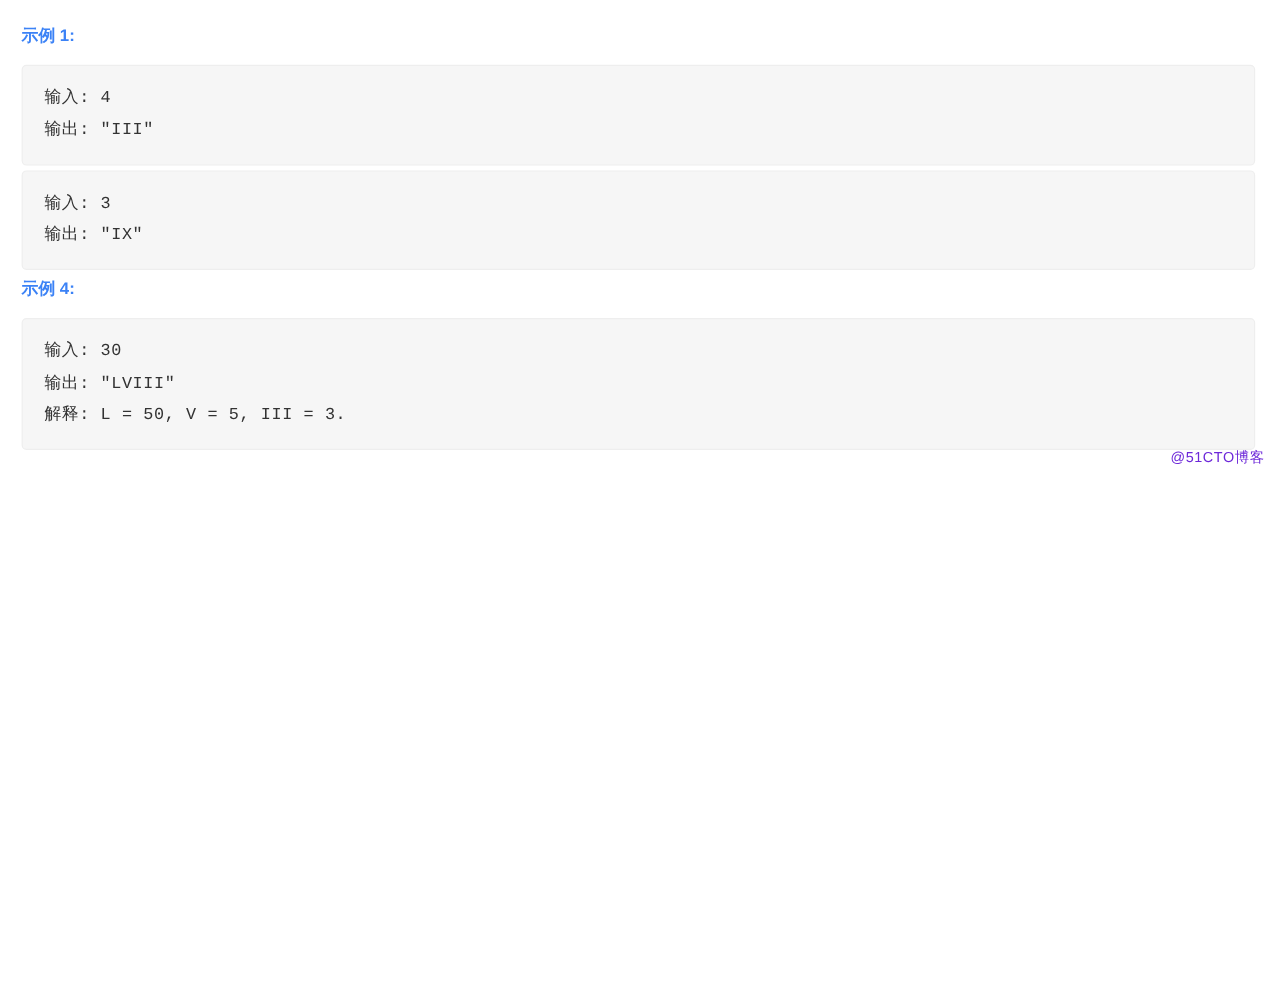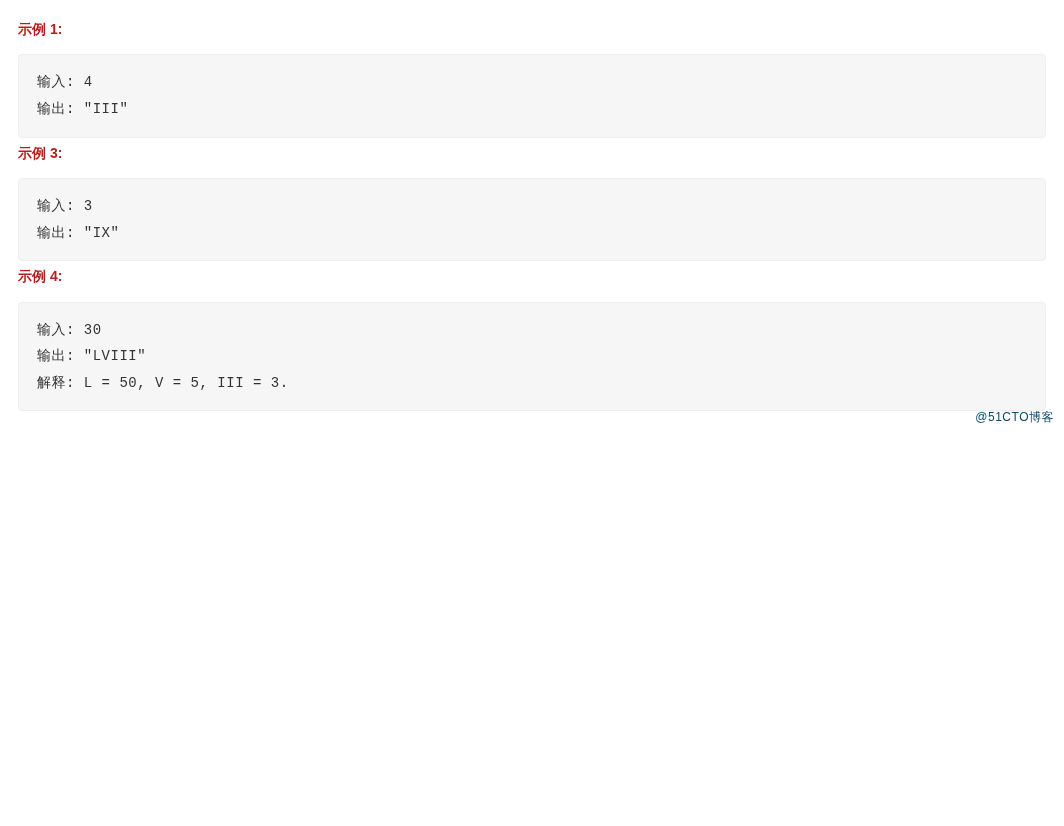--- a/index.html
+++ b/index.html
@@ -16,21 +16,21 @@
     padding: 0;
     width: 1064px;
     position: relative;
   }
   .content {
     padding: 18px 18px 18px 18px;
   }
   .example-title {
     font-weight: 700;
     font-size: 14px;
-    color: #b91c1c;
+    color: #3b82f6;
     margin-bottom: 14px;
   }
   .code-block {
     background: #f6f6f6;
     border: 1px solid #eeeeee;
     border-radius: 4px;
     padding: 14px 18px;
     margin-bottom: 22px;
     font-family: "SFMono-Regular", Consolas, "Liberation Mono", Menlo, Courier, monospace;
     font-size: 14px;
@@ -39,39 +39,38 @@
     white-space: pre;
     letter-spacing: 0.5px;
   }
   .code-block:last-of-type {
     margin-bottom: 4px;
   }
   .watermark {
     position: absolute;
     bottom: 6px;
     right: 10px;
-    color: #0c4a6e;
+    color: #6d28d9;
     font-size: 12px;
     letter-spacing: 0.5px;
   }
 </style>
 </head>
 <body>
 
 <div class="content">
 
   <div>
     <p class="example-title">示例 1:</p>
     <pre class="code-block"><span>输入: 4</span>
 <span>输出: "III"</span></pre>
   </div>
 
 
   <div>
-    <p class="example-title">示例 3:</p>
     <pre class="code-block"><span>输入: 3</span>
 <span>输出: "IX"</span></pre>
   </div>
 
   <div>
     <p class="example-title">示例 4:</p>
     <pre class="code-block"><span>输入: 30</span>
 <span>输出: "LVIII"</span>
 <span>解释: L = 50, V = 5, III = 3.</span></pre>
   </div>

